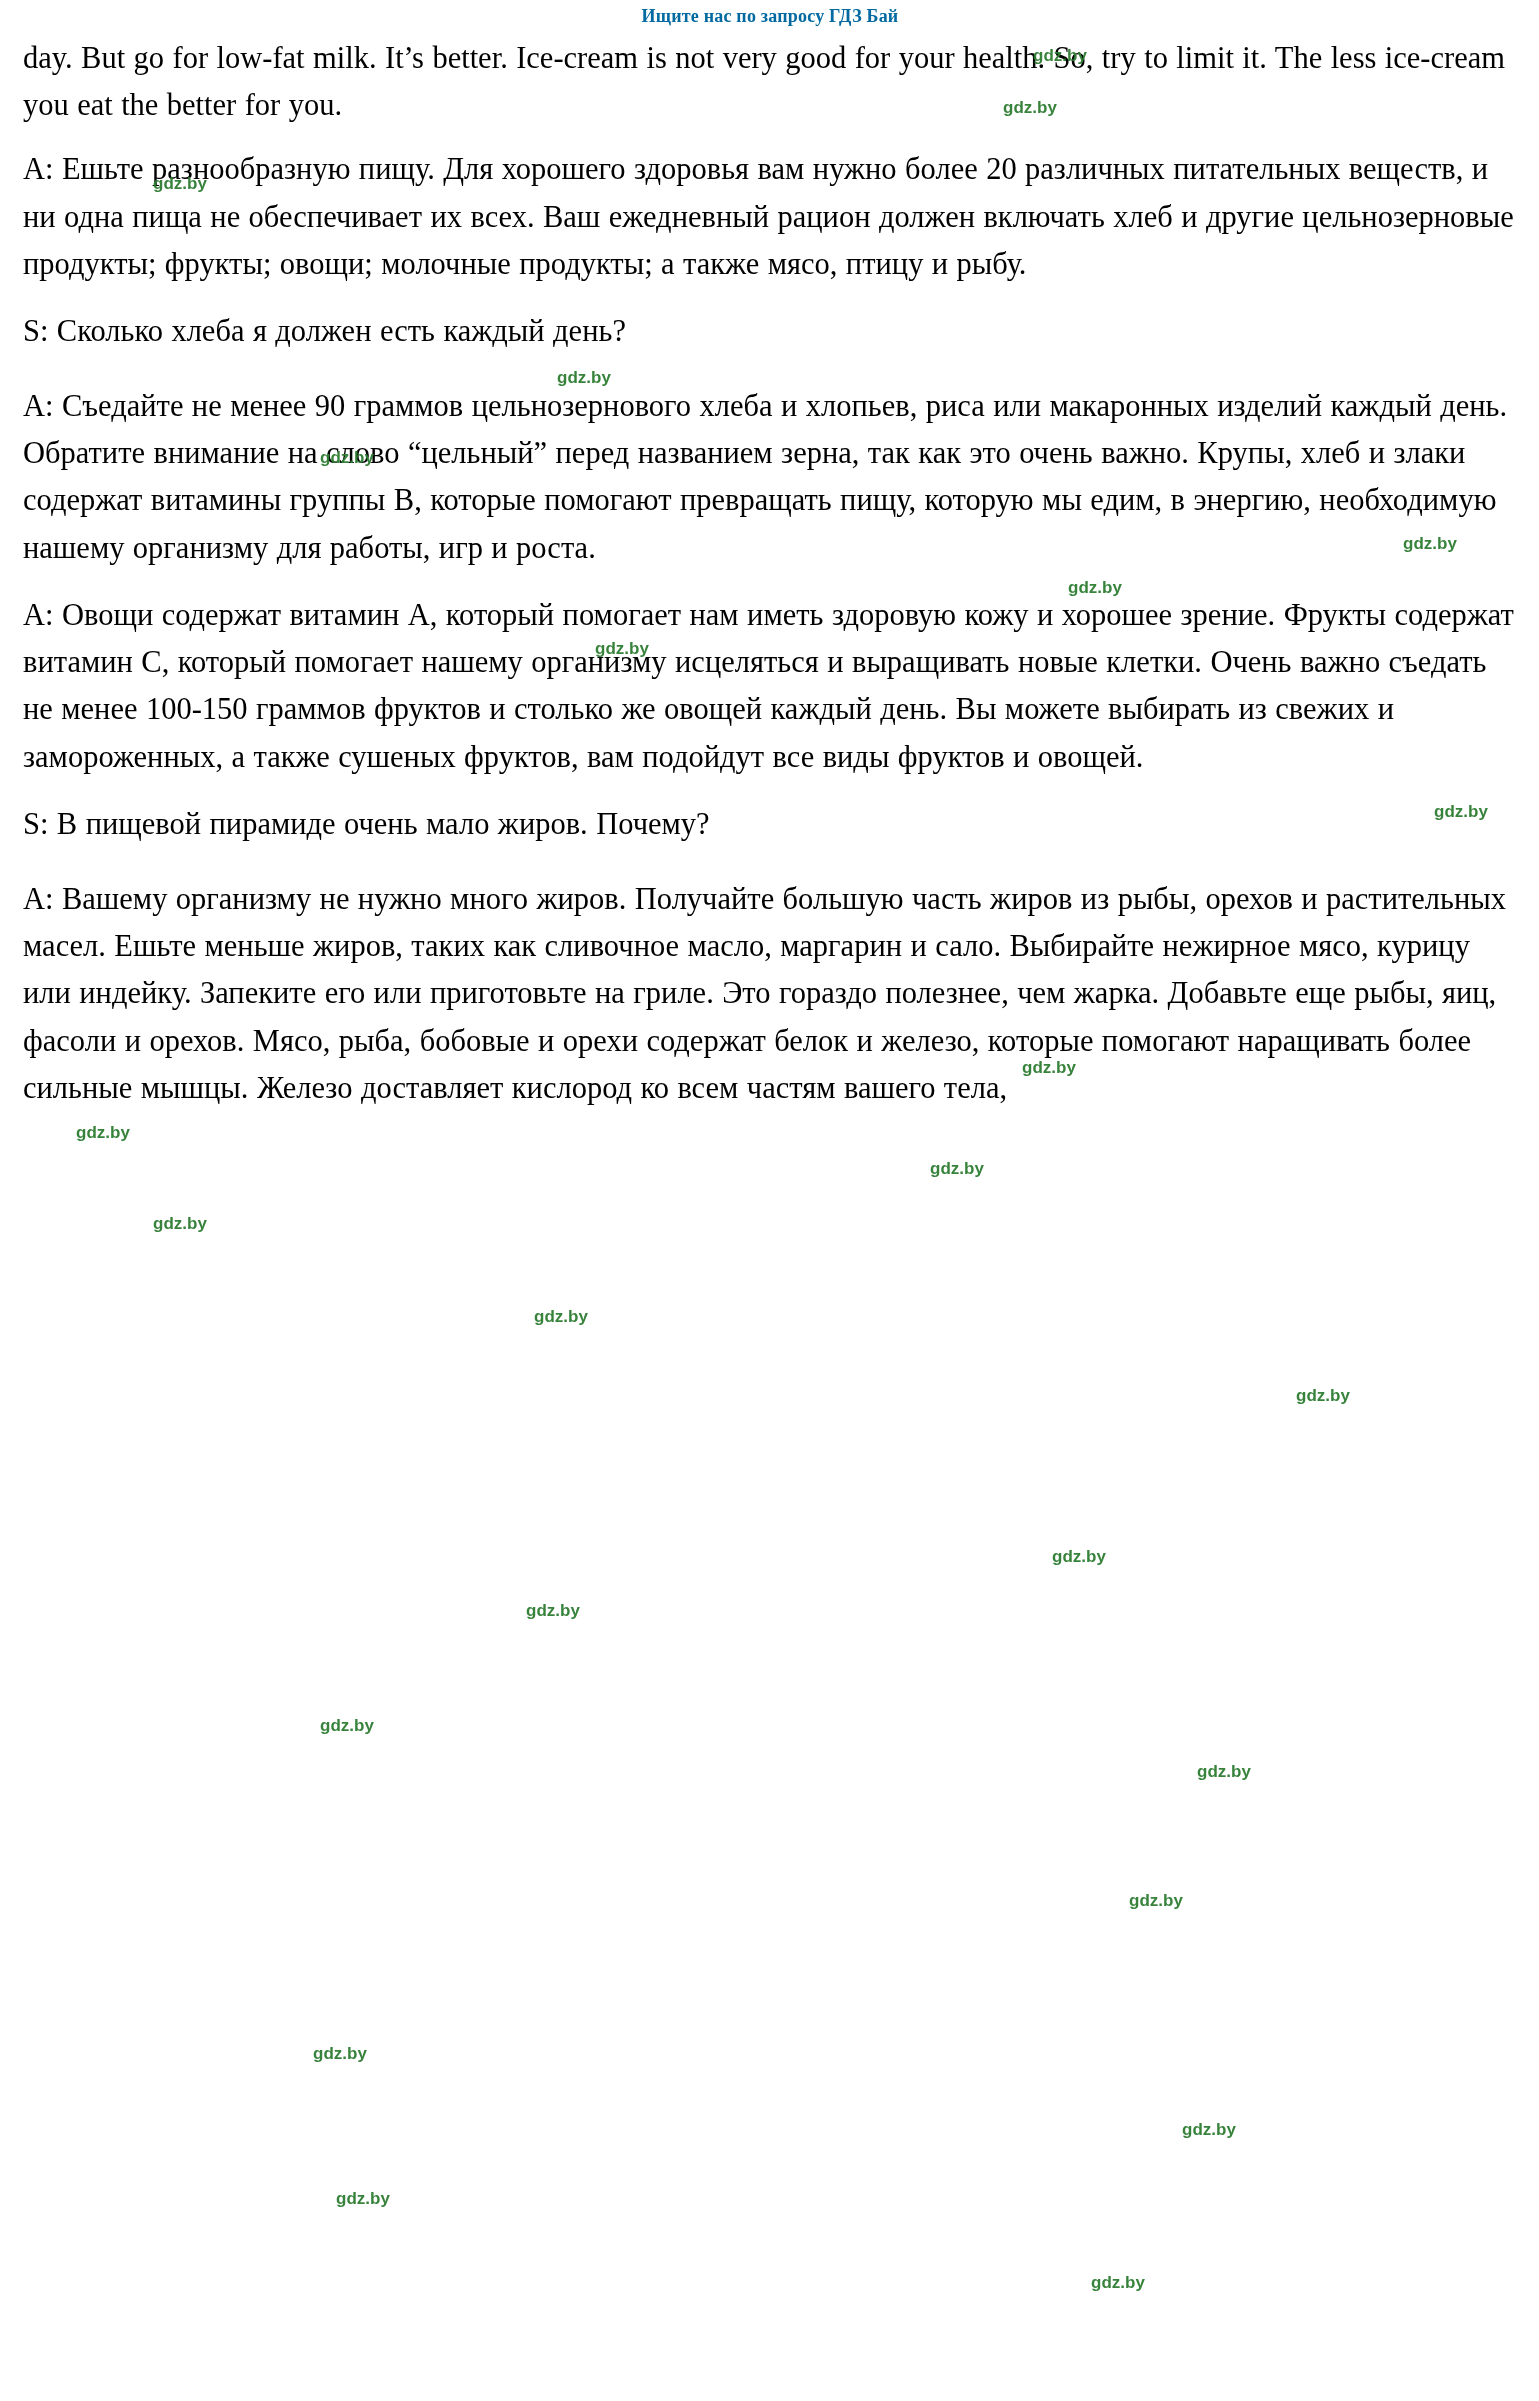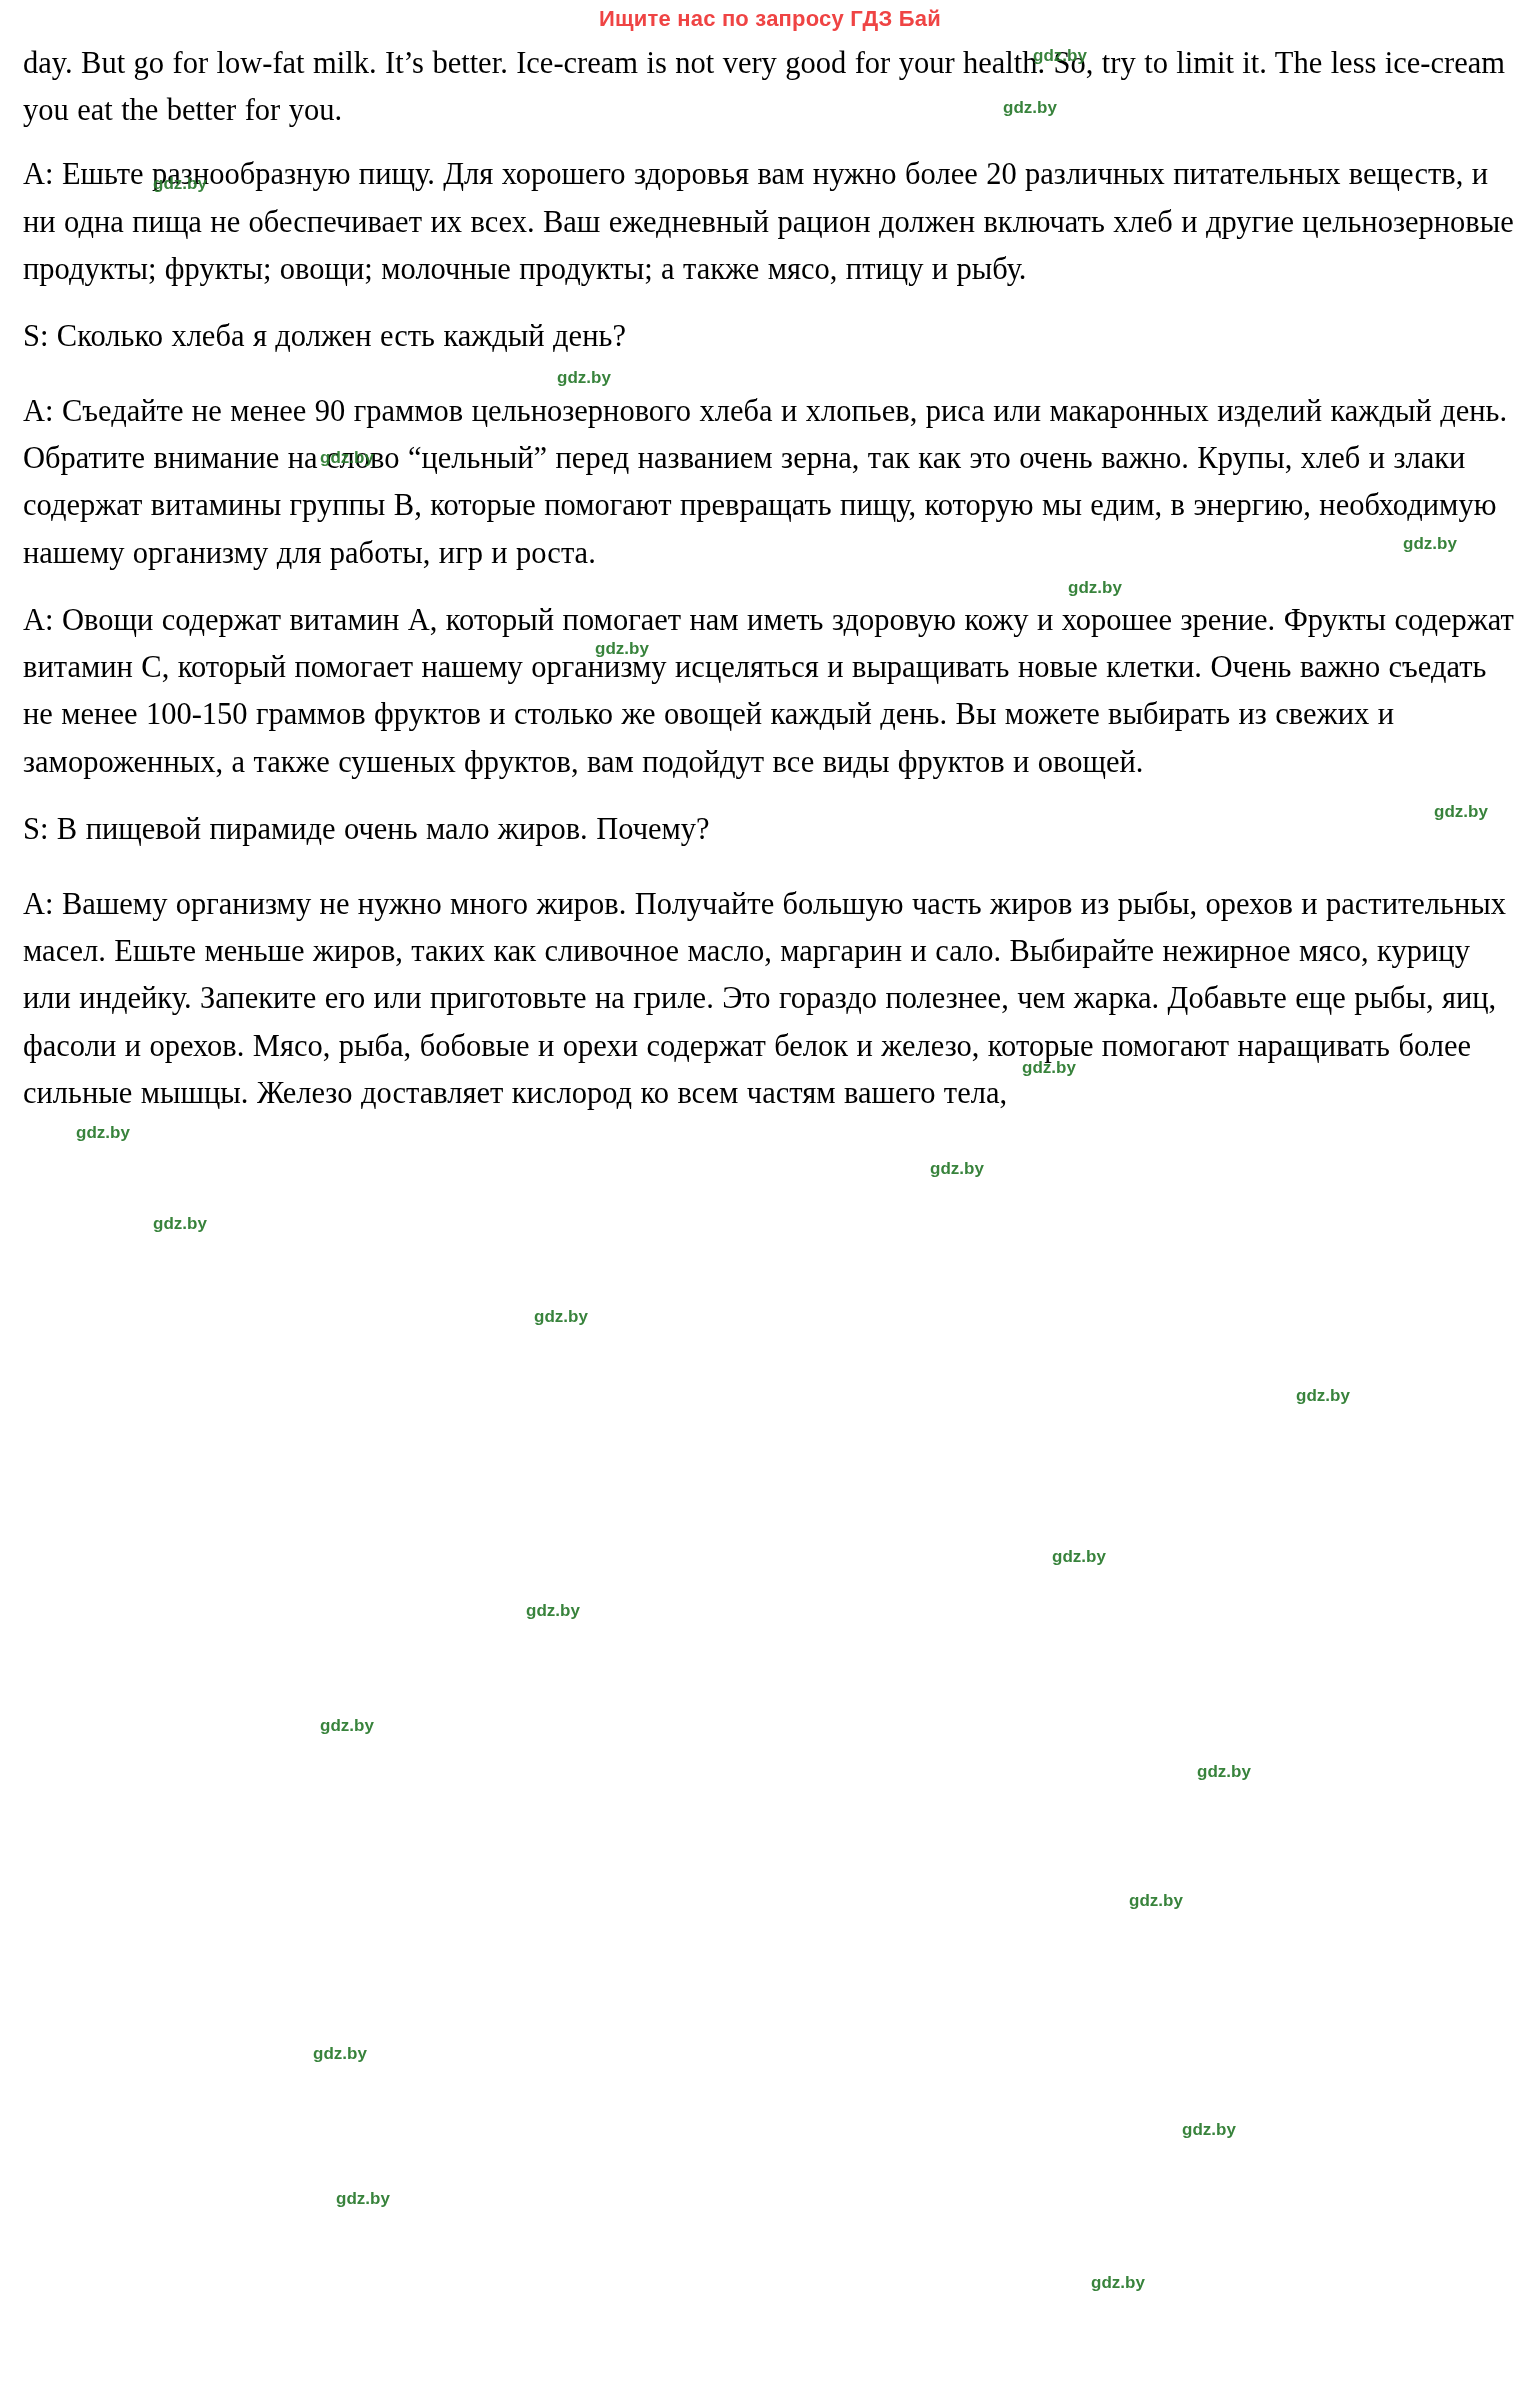--- a/index.html
+++ b/index.html
@@ -18,24 +18,24 @@
   #page {
     position: relative;
     width: 1540px;
     min-height: 2401px;
     box-sizing: border-box;
     padding: 0;
   }
   .top-banner {
     width: 100%;
     text-align: center;
-    font-family: Liberation Sans, sans-serif;
-    font-size: 22px;
+    font-family: Liberation Serif, serif;
+    font-size: 18px;
     font-weight: 700;
-    color: #ef4444;
+    color: #0369a1;
     padding-top: 6.1px;
     padding-bottom: 3.1px;
     letter-spacing: 0.2px;
   }
   .content {
     position: relative;
     padding: 4.6px 23px 0 23px;
     z-index: 2;
   }
   .para {

